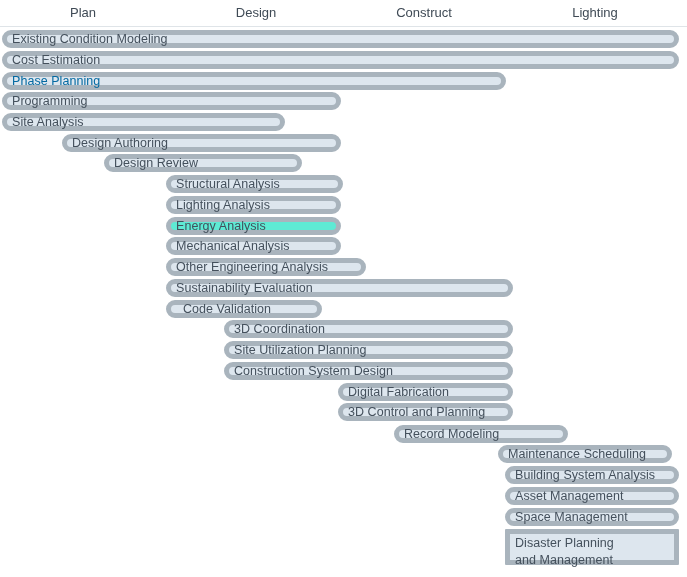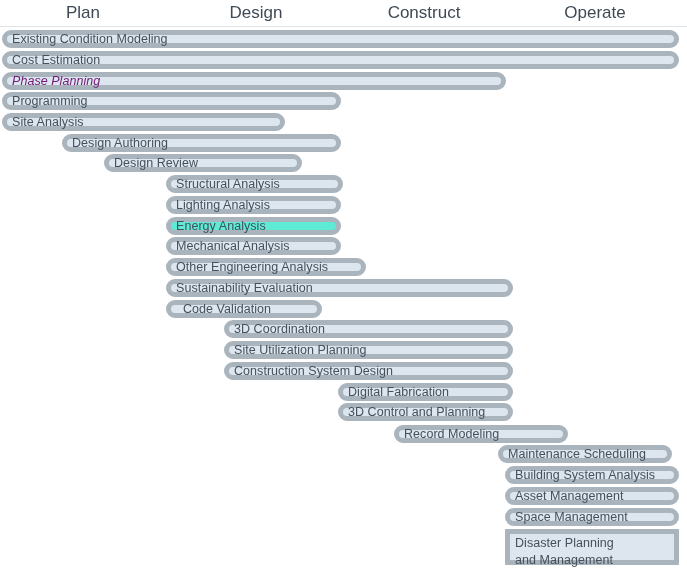--- a/index.html
+++ b/index.html
@@ -28,21 +28,21 @@
   .phase-header-row {
     position: absolute;
     left: 0; top: 0;
     width: 687px;
     height: 27px;
   }
   .phase-header {
     position: absolute;
     top: 2px;
     transform: translateX(-50%);
-    font-size: 17px;
+    font-size: 13px;
     line-height: 22px;
     color: #3f4a55;
     white-space: nowrap;
     text-align: center;
     font-weight: 400;
   }
   .header-rule {
     position: absolute;
     left: 0;
     top: 26px;
@@ -90,38 +90,38 @@
     line-height: 17px;
     width: 120px;
   }
 </style>
 </head>
 <body>
 
 <div id="chart-root">
 
   <div class="phase-header-row">
-      <div class="phase-header" style="left: 595px;">Operate</div>
+      <div class="phase-header" style="left: 595px;">Lighting</div>
       <div class="phase-header" style="left: 424px;">Construct</div>
       <div class="phase-header" style="left: 256px;">Design</div>
       <div class="phase-header" style="left: 83px;">Plan</div>
 
     <div class="header-rule"></div>
   </div>
 
   <div class="bars-layer">
 
   <div class="bar" style="left: 2px; top: 30px; width: 677px; background: rgb(221, 230, 238); border-color: rgb(169, 180, 189);">
         <span class="bar-label" style="color: rgb(68, 80, 92);">Existing Condition Modeling</span>
       </div>
       <div class="bar" style="left: 2px; top: 51px; width: 677px; background: rgb(221, 230, 238); border-color: rgb(169, 180, 189);">
         <span class="bar-label" style="color: rgb(68, 80, 92);">Cost Estimation</span>
       </div>
       <div class="bar" style="left: 2px; top: 72px; width: 504px; background: rgb(221, 230, 238); border-color: rgb(169, 180, 189);">
-        <span class="bar-label" style="color: #701a75; font-style: italic;">Phase Planning</span>
+        <span class="bar-label" style="color: #0369a1;">Phase Planning</span>
       </div>
       <div class="bar" style="left: 2px; top: 92px; width: 339px; background: rgb(221, 230, 238); border-color: rgb(169, 180, 189);">
         <span class="bar-label" style="color: rgb(68, 80, 92);">Programming</span>
       </div>
       <div class="bar" style="left: 2px; top: 113px; width: 283px; background: rgb(221, 230, 238); border-color: rgb(169, 180, 189);">
         <span class="bar-label" style="color: rgb(68, 80, 92);">Site Analysis</span>
       </div>
       <div class="bar" style="left: 62px; top: 134px; width: 279px; background: rgb(221, 230, 238); border-color: rgb(169, 180, 189);">
         <span class="bar-label" style="color: rgb(68, 80, 92);">Design Authoring</span>
       </div>

